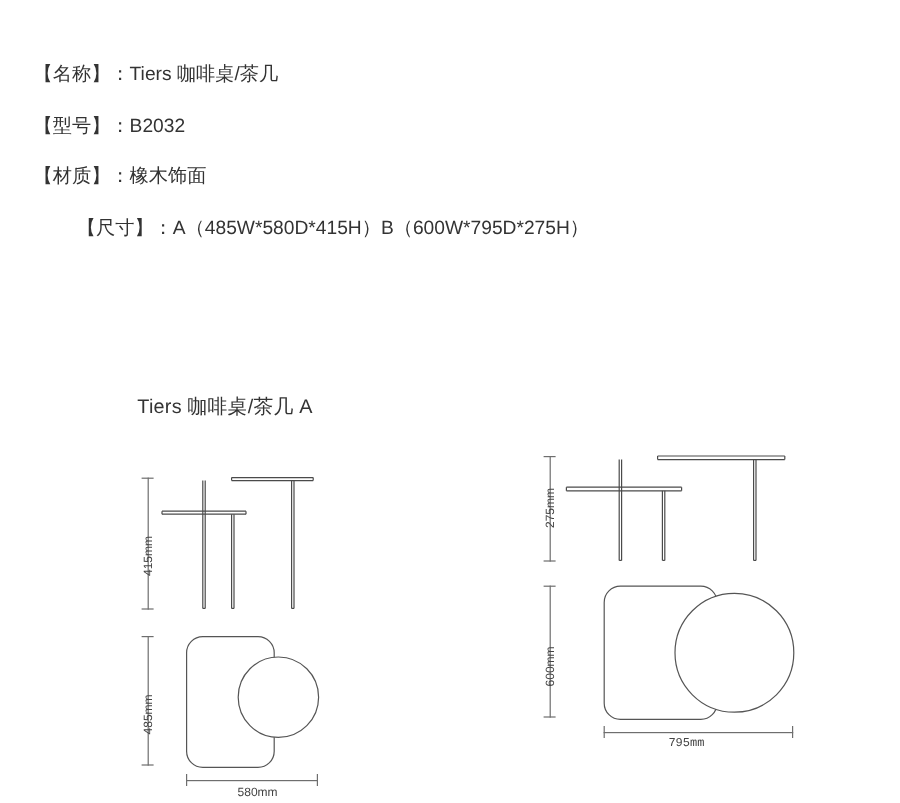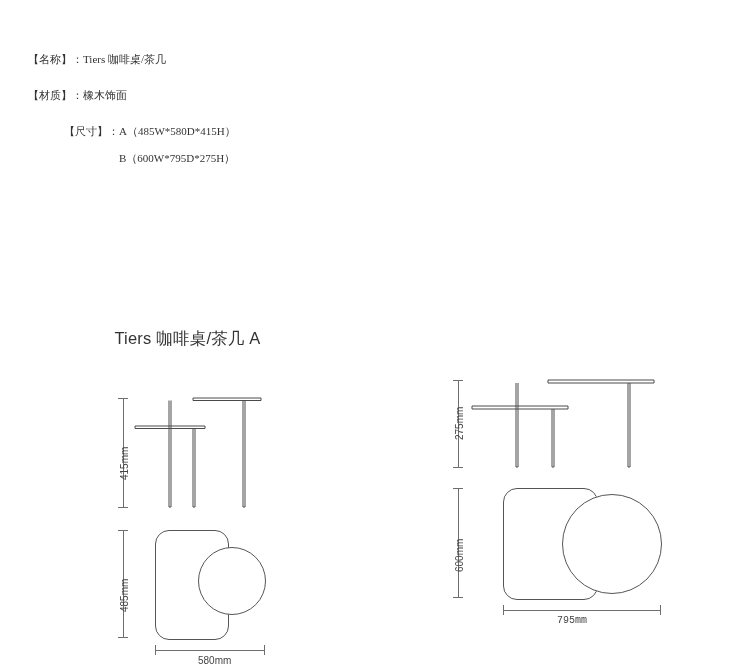--- a/index.html
+++ b/index.html
@@ -18,38 +18,37 @@
   .spec-list {
     position: absolute;
     left: 28px;
     top: 52px;
     width: 600px;
   }
   .spec-row {
     display: flex;
     align-items: flex-start;
     margin-bottom: 21px;
-    font-size: 11px;
+    font-size: 16px;
     line-height: 1.35;
     color: #333;
-    font-family: Liberation Serif, serif;
   }
   .spec-label {
     white-space: nowrap;
   }
   .spec-value {
     white-space: nowrap;
   }
   .spec-row.dims {
     margin-bottom: 0;
     margin-left: 36px;
   }
   .dims-values {
     display: flex;
-    flex-direction: column;
+    flex-direction: row;
   }
   .dims-values span {
     margin-bottom: 12px;
     white-space: nowrap;
   }
   .panels {
     position: absolute;
     left: 0;
     top: 310px;
     width: 750px;
@@ -125,20 +124,24 @@
 </head>
 <body>
 
 <div class="spec-list">
 
   <div class="spec-row">
     <span class="spec-label">【名称】：</span>
     <span class="spec-value">Tiers 咖啡桌/茶几</span>
   </div>
 
+  <div class="spec-row">
+    <span class="spec-label">【型号】：</span>
+    <span class="spec-value">B2032</span>
+  </div>
 
   <div class="spec-row">
     <span class="spec-label">【材质】：</span>
     <span class="spec-value">橡木饰面</span>
   </div>
 
   <div class="spec-row dims">
     <span class="spec-label">【尺寸】：</span>
     <span class="dims-values">
       <span>A（485W*580D*415H）</span>

